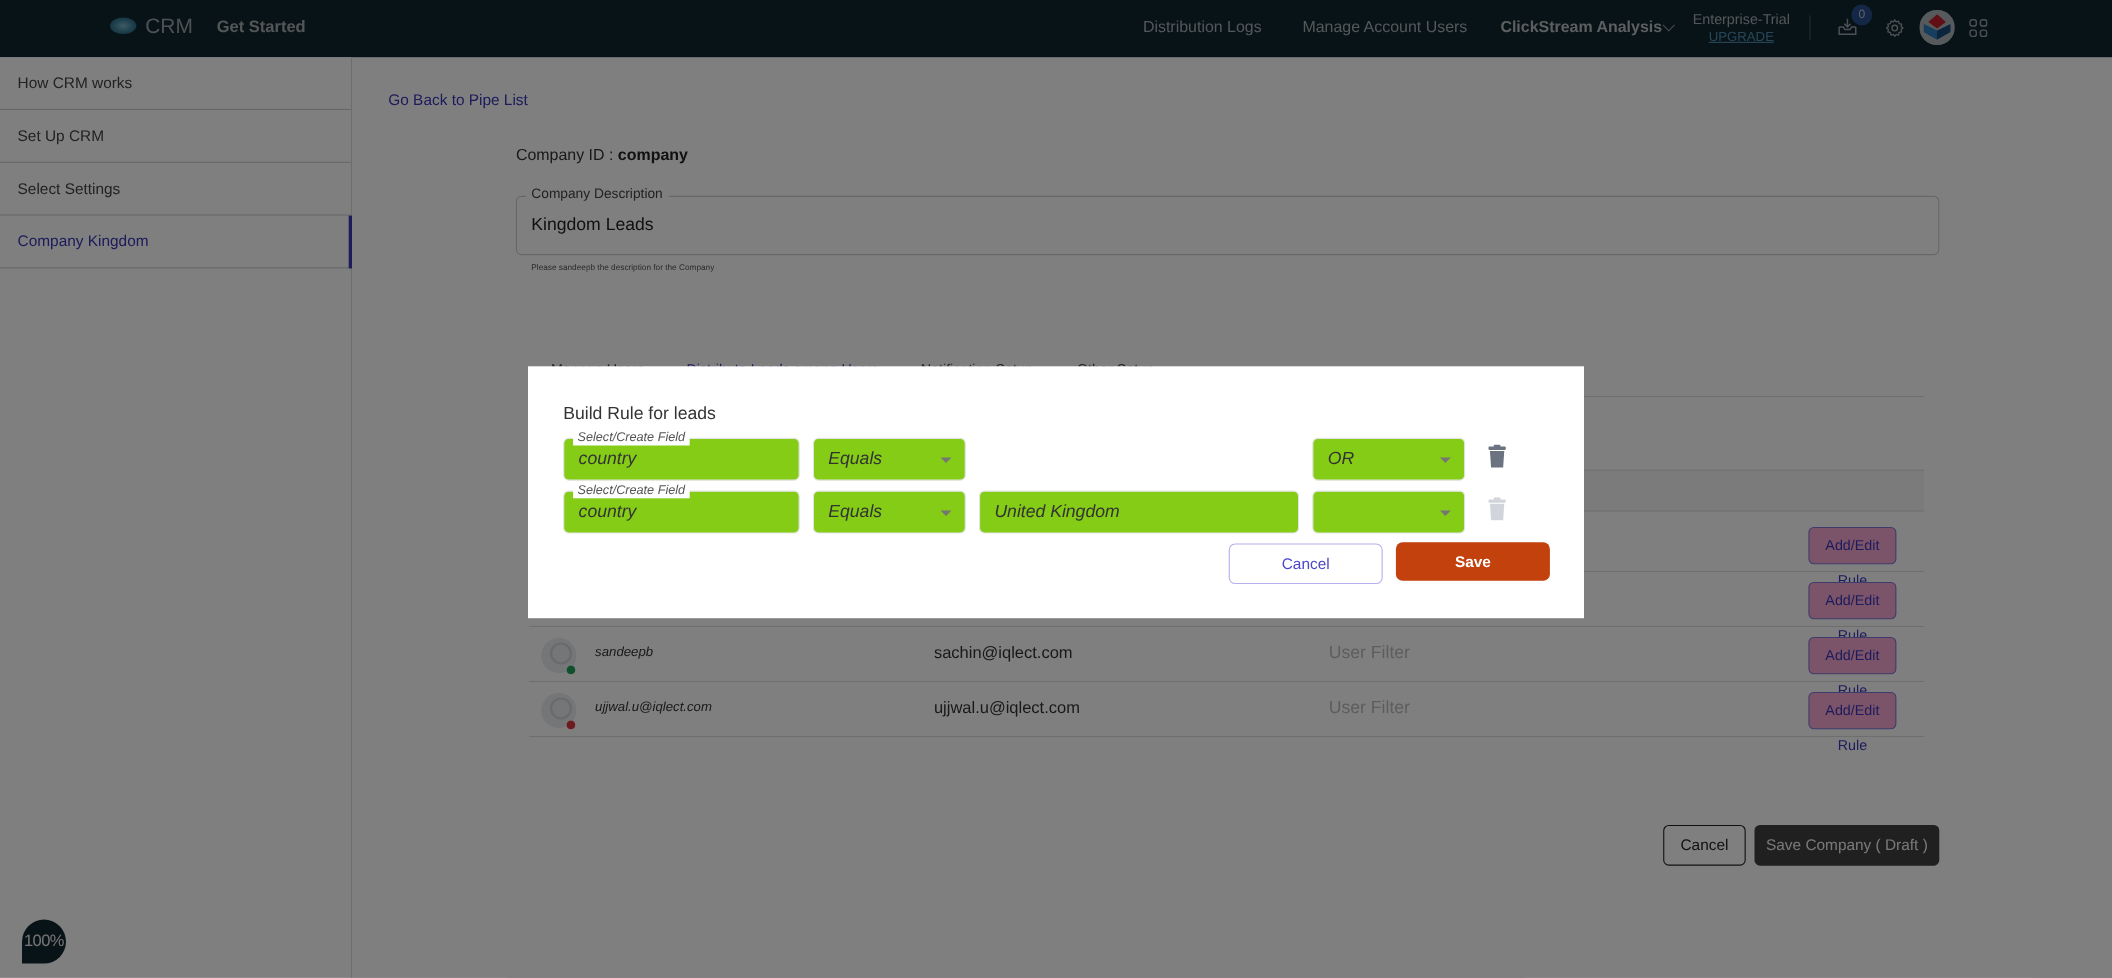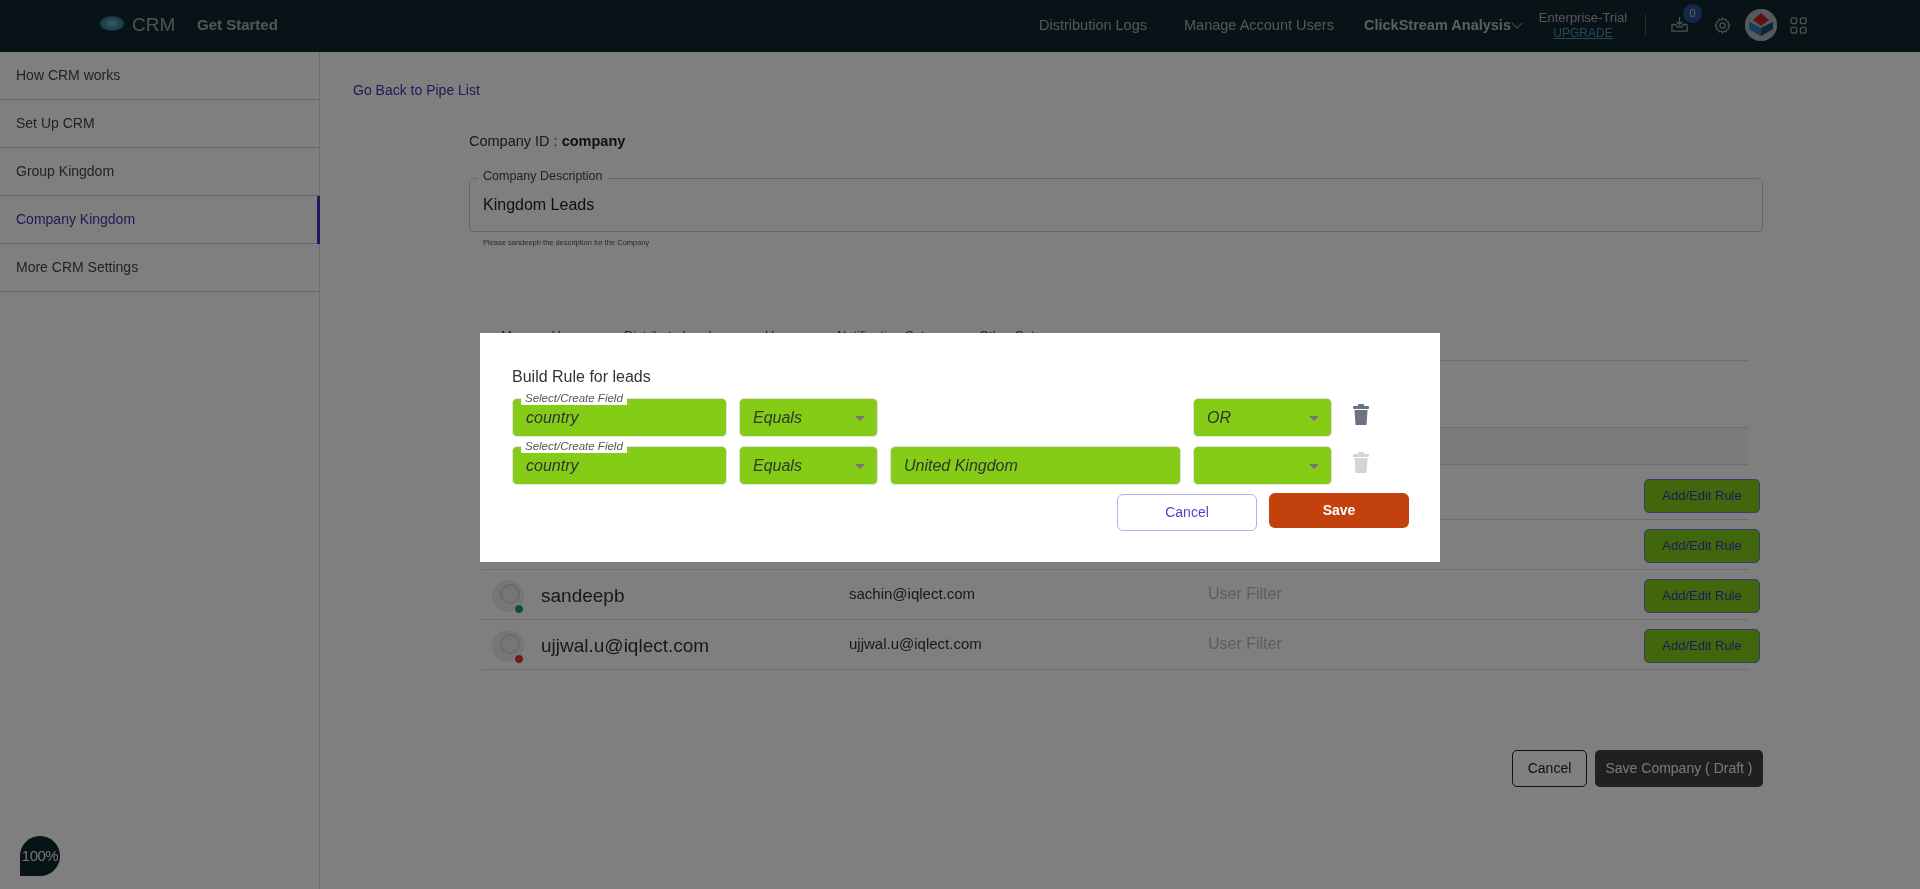--- a/index.html
+++ b/index.html
@@ -40,24 +40,24 @@
 
   .tabs-row { position: absolute; left: 481px; top: 325px; height: 36px; width: 1268px; border-bottom: 1px solid #dcdcdc; }
   .tab { position: absolute; top: 3px; font-size: 13px; color: #444; }
   .tab.active { color: #3b36b7; }
 
   .table-head { position: absolute; left: 481px; top: 427px; width: 1268px; height: 38px; background: #f6f6f6; border-top: 1px solid #ddd; border-bottom: 1px solid #ddd; }
   .urow { position: absolute; left: 481px; width: 1268px; height: 50px; border-bottom: 1px solid #ddd; }
   .u-avatar { position: absolute; left: 11px; top: 10px; width: 32px; height: 32px; border-radius: 50%; background: #e9ecef; overflow: hidden; }
   .u-avatar::before { content: ""; position: absolute; left: 8px; top: 4px; width: 16px; height: 16px; border-radius: 50%; border: 2px solid #d1d5d9; }
   .u-dot { position: absolute; left: 33px; top: 34px; width: 10px; height: 10px; border-radius: 50%; border: 1.5px solid #fff; }
-  .u-name { position: absolute; left: 60px; top: 15px; font-size: 19px; color: #333; }
+  .u-name { position: absolute; left: 60px; top: 15px; font-size: 12px; color: #333; font-style: italic; }
   .u-email { position: absolute; left: 368px; top: 15px; font-size: 15px; color: #333; }
   .u-filter { position: absolute; left: 727px; top: 15px; font-size: 16px; color: #bbb; }
-  .rule-btn { position: absolute; left: 1163px; top: 9px; width: 116px; height: 34px; border: 1px solid #7c78d8; border-radius: 5px; background: #84cc16; color: #3b36b7; font-size: 13px; text-align: center; line-height: 32px; }
+  .rule-btn { position: absolute; left: 1163px; top: 9px; width: 80px; height: 34px; border: 1px solid #7c78d8; border-radius: 5px; background: #f9a8d4; color: #3b36b7; font-size: 13px; text-align: center; line-height: 32px; }
 
   .foot-cancel { position: absolute; left: 1512px; top: 750px; width: 75px; height: 37px; border: 1px solid #222; border-radius: 5px; background: #fff; color: #222; font-size: 14px; text-align: center; line-height: 35px; }
   .foot-save { position: absolute; left: 1595px; top: 750px; width: 168px; height: 37px; border-radius: 5px; background: #404040; color: #f1f1f1; font-size: 14px; text-align: center; line-height: 37px; }
 
   .zoom-badge { position: absolute; left: 20px; top: 836px; width: 40px; height: 40px; border-radius: 50% 50% 50% 0; background: #11272e; color: #e8e8e8; font-size: 15px; line-height: 40px; text-align: center; letter-spacing: -0.5px; }
 
   
   .overlay { position: absolute; left: 0; top: 0; width: 1920px; height: 889px; background: rgba(0,0,0,0.5); }
 
   
@@ -112,23 +112,22 @@
     <rect x="1" y="1" width="6" height="6" rx="2" fill="none" stroke="#9aa3a7" stroke-width="1.4"></rect>
     <rect x="11" y="1" width="6" height="6" rx="2" fill="none" stroke="#9aa3a7" stroke-width="1.4"></rect>
     <rect x="1" y="11" width="6" height="6" rx="2" fill="none" stroke="#9aa3a7" stroke-width="1.4"></rect>
     <rect x="11" y="11" width="6" height="6" rx="2" fill="none" stroke="#9aa3a7" stroke-width="1.4"></rect>
   </svg>
 </div>
 
 <div class="sidebar">
   <div class="side-item">How CRM works</div>
   <div class="side-item">Set Up CRM</div>
-  <div class="side-item">Group Kingdom</div>
+  <div class="side-item">Select Settings</div>
   <div class="side-item active">Company Kingdom</div>
-  <div class="side-item">More CRM Settings</div>
 </div>
 
 <div class="back-link">Go Back to Pipe List</div>
 
 <div class="company-id">
   <span>Company ID : </span><b>company</b>
 </div>
 
 <div class="desc-box"></div>
 <div class="desc-legend">Company Description</div>

